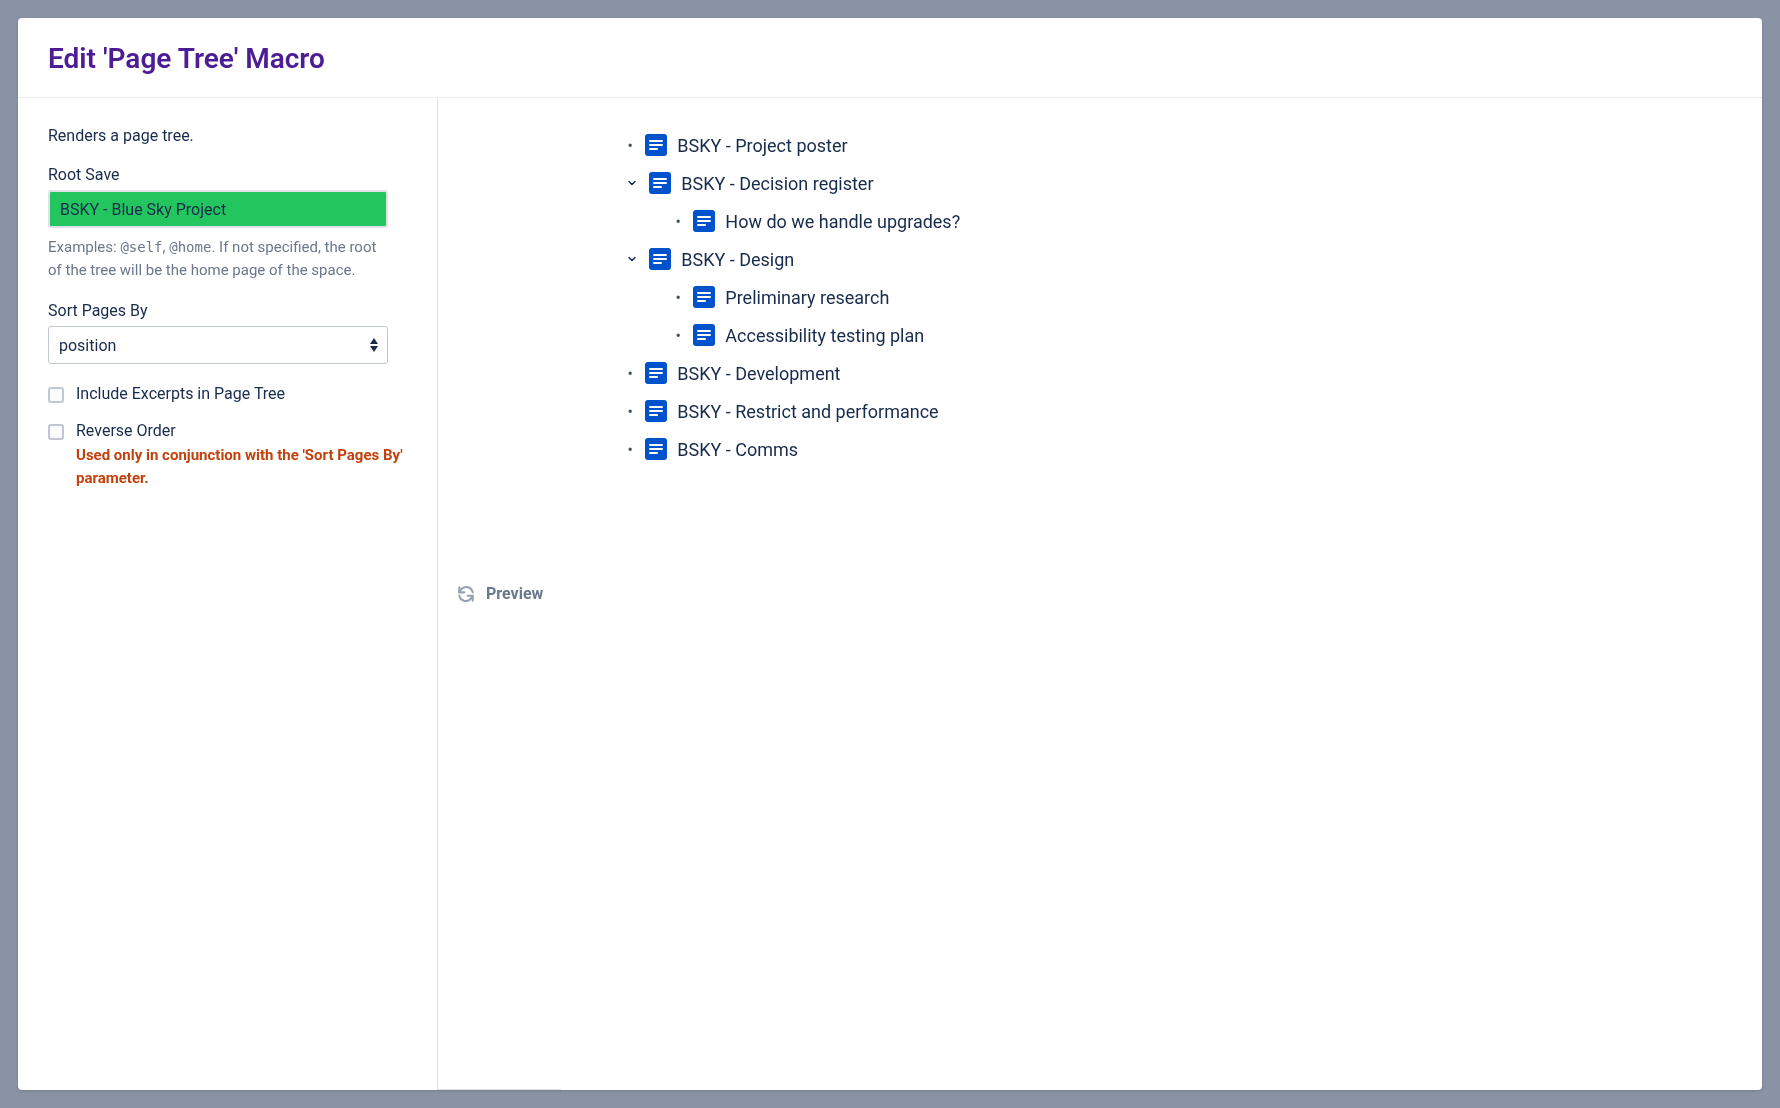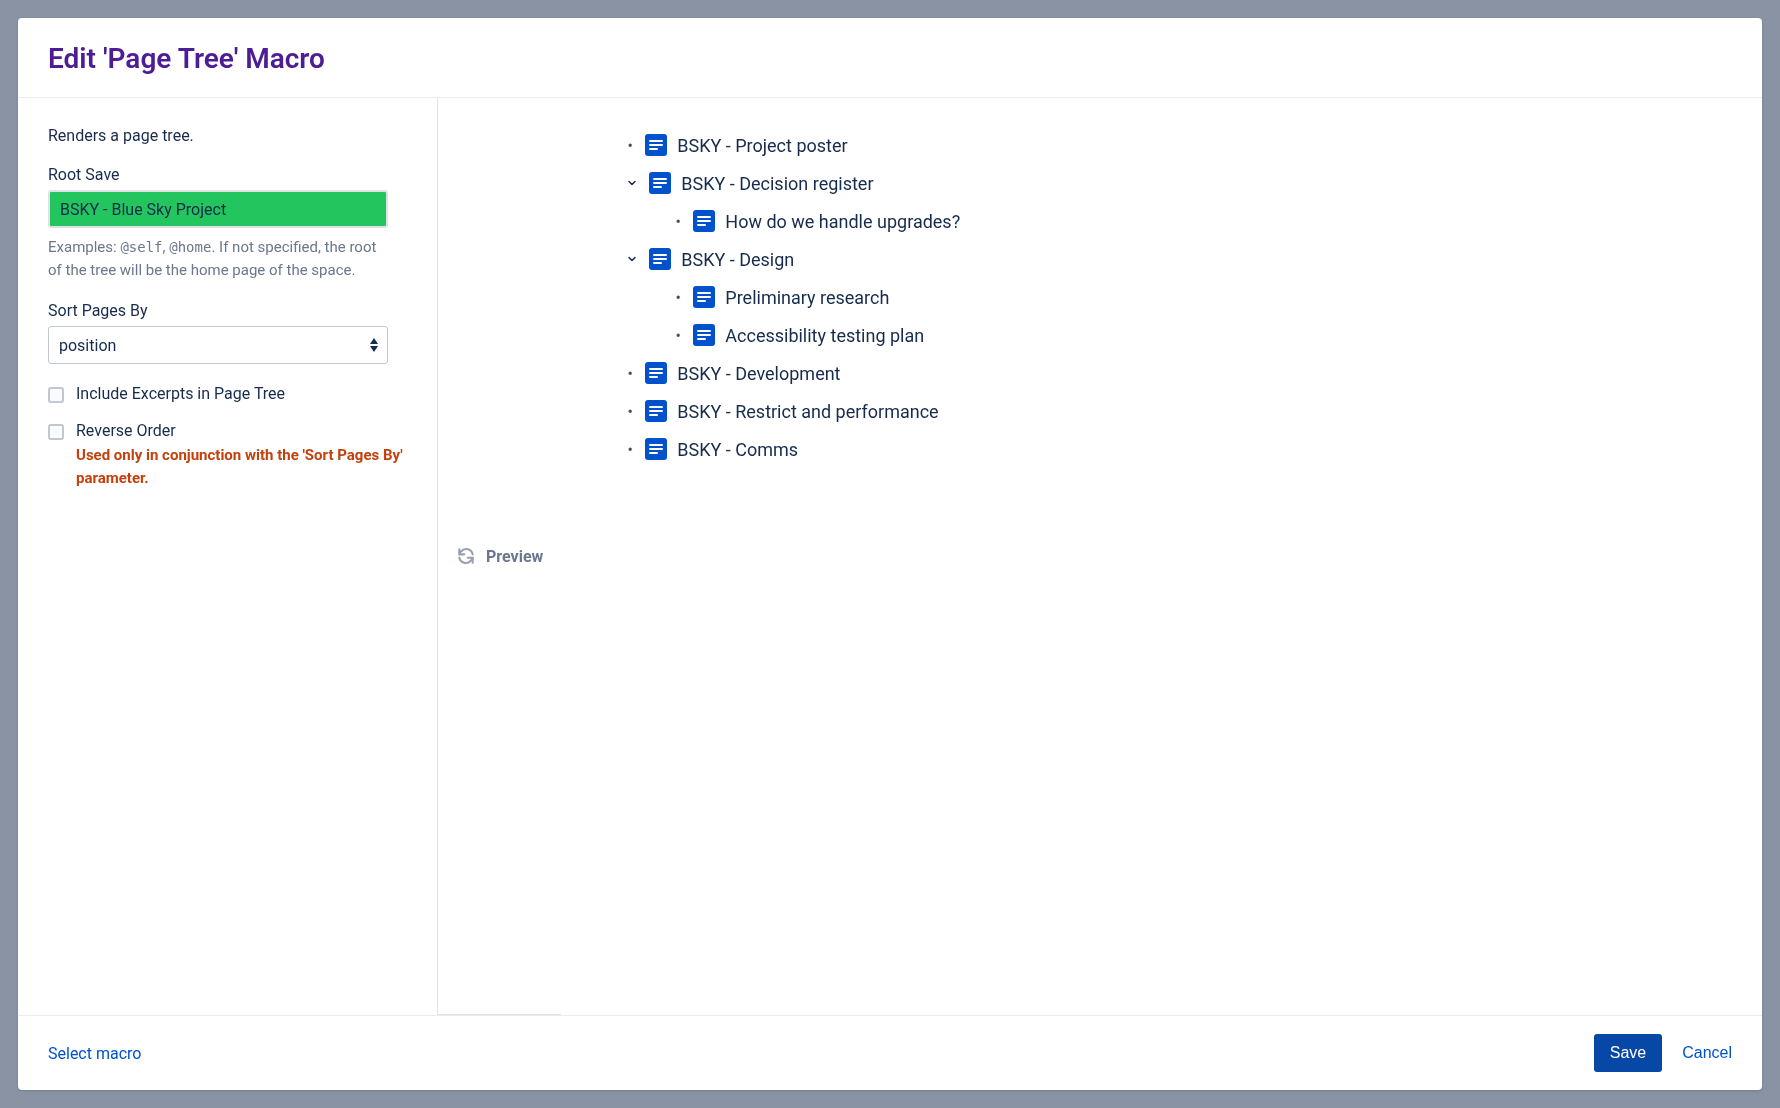--- a/index.html
+++ b/index.html
@@ -408,20 +408,13 @@
                 </span>
                 <a href="#" class="page-link">BSKY - Comms</a>
               </div>
             </li>
           </ul>
       </div>
     </div>
 
   </div>
 
-  <div class="dialog-footer">
-    <a href="#" class="select-macro-link">Select macro</a>
-    <div class="footer-actions">
-      <button class="btn-primary">Save</button>
-      <button class="btn-link">Cancel</button>
-    </div>
-  </div>
 </div>
 
 </body></html>

